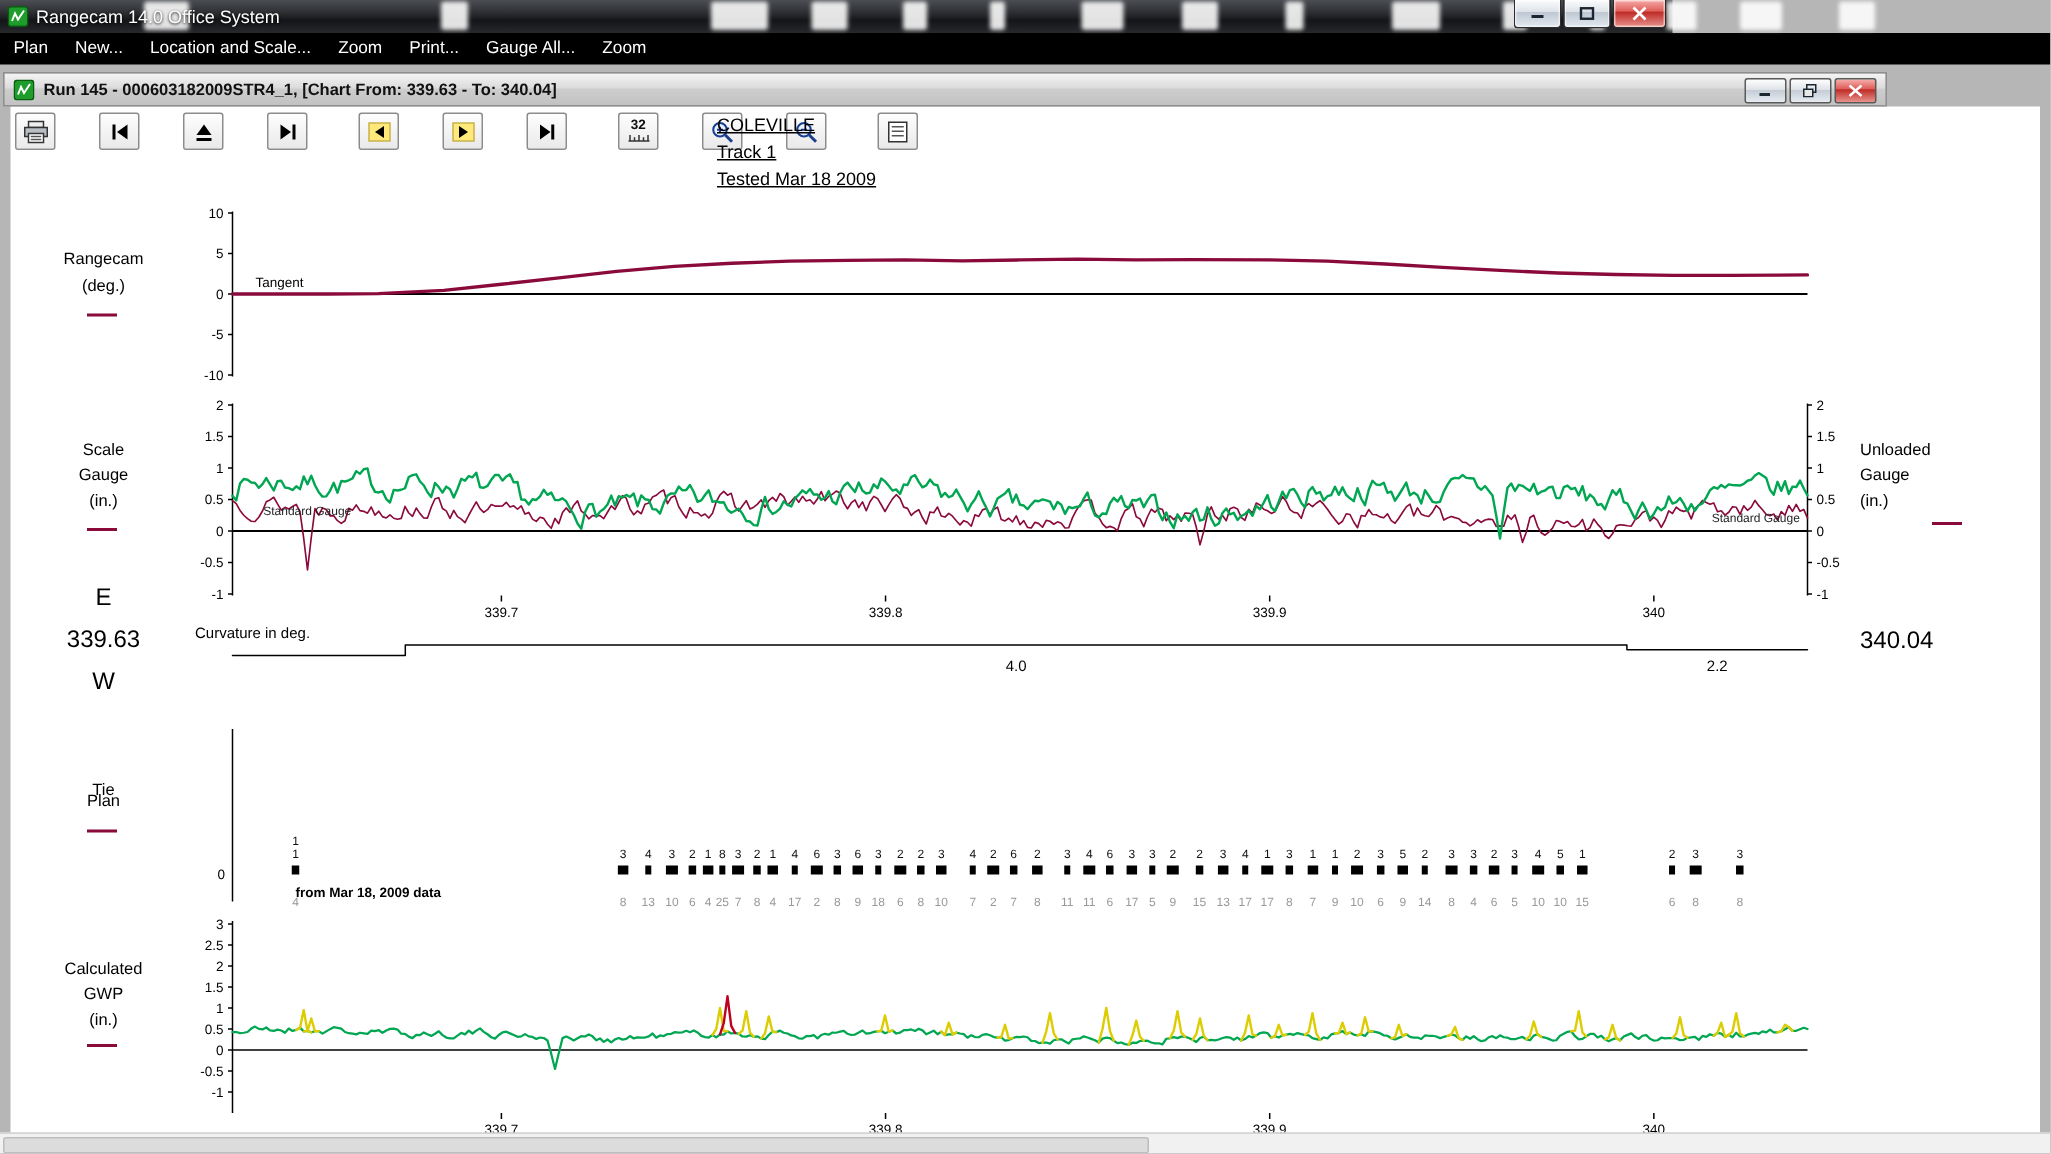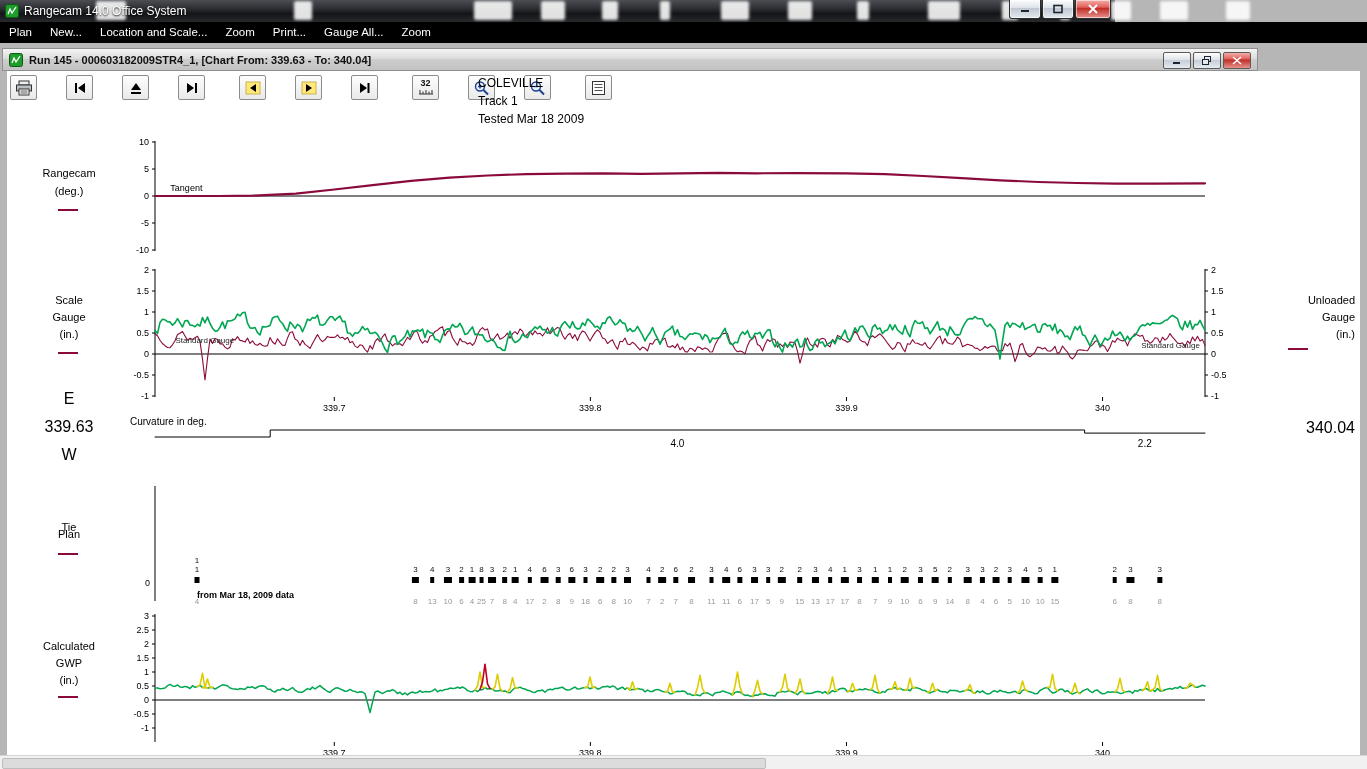--- a/index.html
+++ b/index.html
@@ -44,23 +44,23 @@
   
   .toolbar{position:absolute;left:10px;top:75px;display:flex;z-index:6;gap:28px;}
   .tbtn{width:27px;height:25px;border:1px solid #8c8c8c;border-radius:2px;margin-right:1px;
     background:linear-gradient(#fefefe,#e9e9e9);display:flex;align-items:center;justify-content:center;
     flex-direction:column;box-sizing:border-box;cursor:default;}
   .tbtn.gap{margin-left:5px;}
   .t32{font-size:9px;font-weight:bold;line-height:9px;color:#111;}
 
   
   .header{position:absolute;left:478px;top:74px;z-index:6;font-size:12px;color:#000;}
-  .header div{height:18px;line-height:18px;}
+  .header div{height:18px;line-height:18px;text-decoration:underline;}
   .lbl{position:absolute;left:4px;width:130px;text-align:center;font-size:11px;color:#000;z-index:6;}
-  .rbl{position:absolute;left:1240px;width:115px;text-align:right;font-size:11px;color:#000;z-index:6;}
+  .rbl{position:absolute;left:1240px;width:115px;text-align:left;font-size:11px;color:#000;z-index:6;}
   .big{font-size:16px;}
   .swatch{position:absolute;width:20px;height:2px;background:#8b0a3c;z-index:6;}
 
   #charts{position:absolute;left:0;top:0;z-index:5;pointer-events:none;}
   #charts text{font-family:"Liberation Sans",sans-serif;}
 
   
   .hscroll{position:absolute;left:0;top:755px;width:1367px;height:14px;background:#f1f1f1;
     border-top:1px solid #d4d4d4;z-index:7;box-sizing:border-box;}
   .hthumb{position:absolute;left:2px;top:2px;width:762px;height:9px;background:#dcdcdc;

